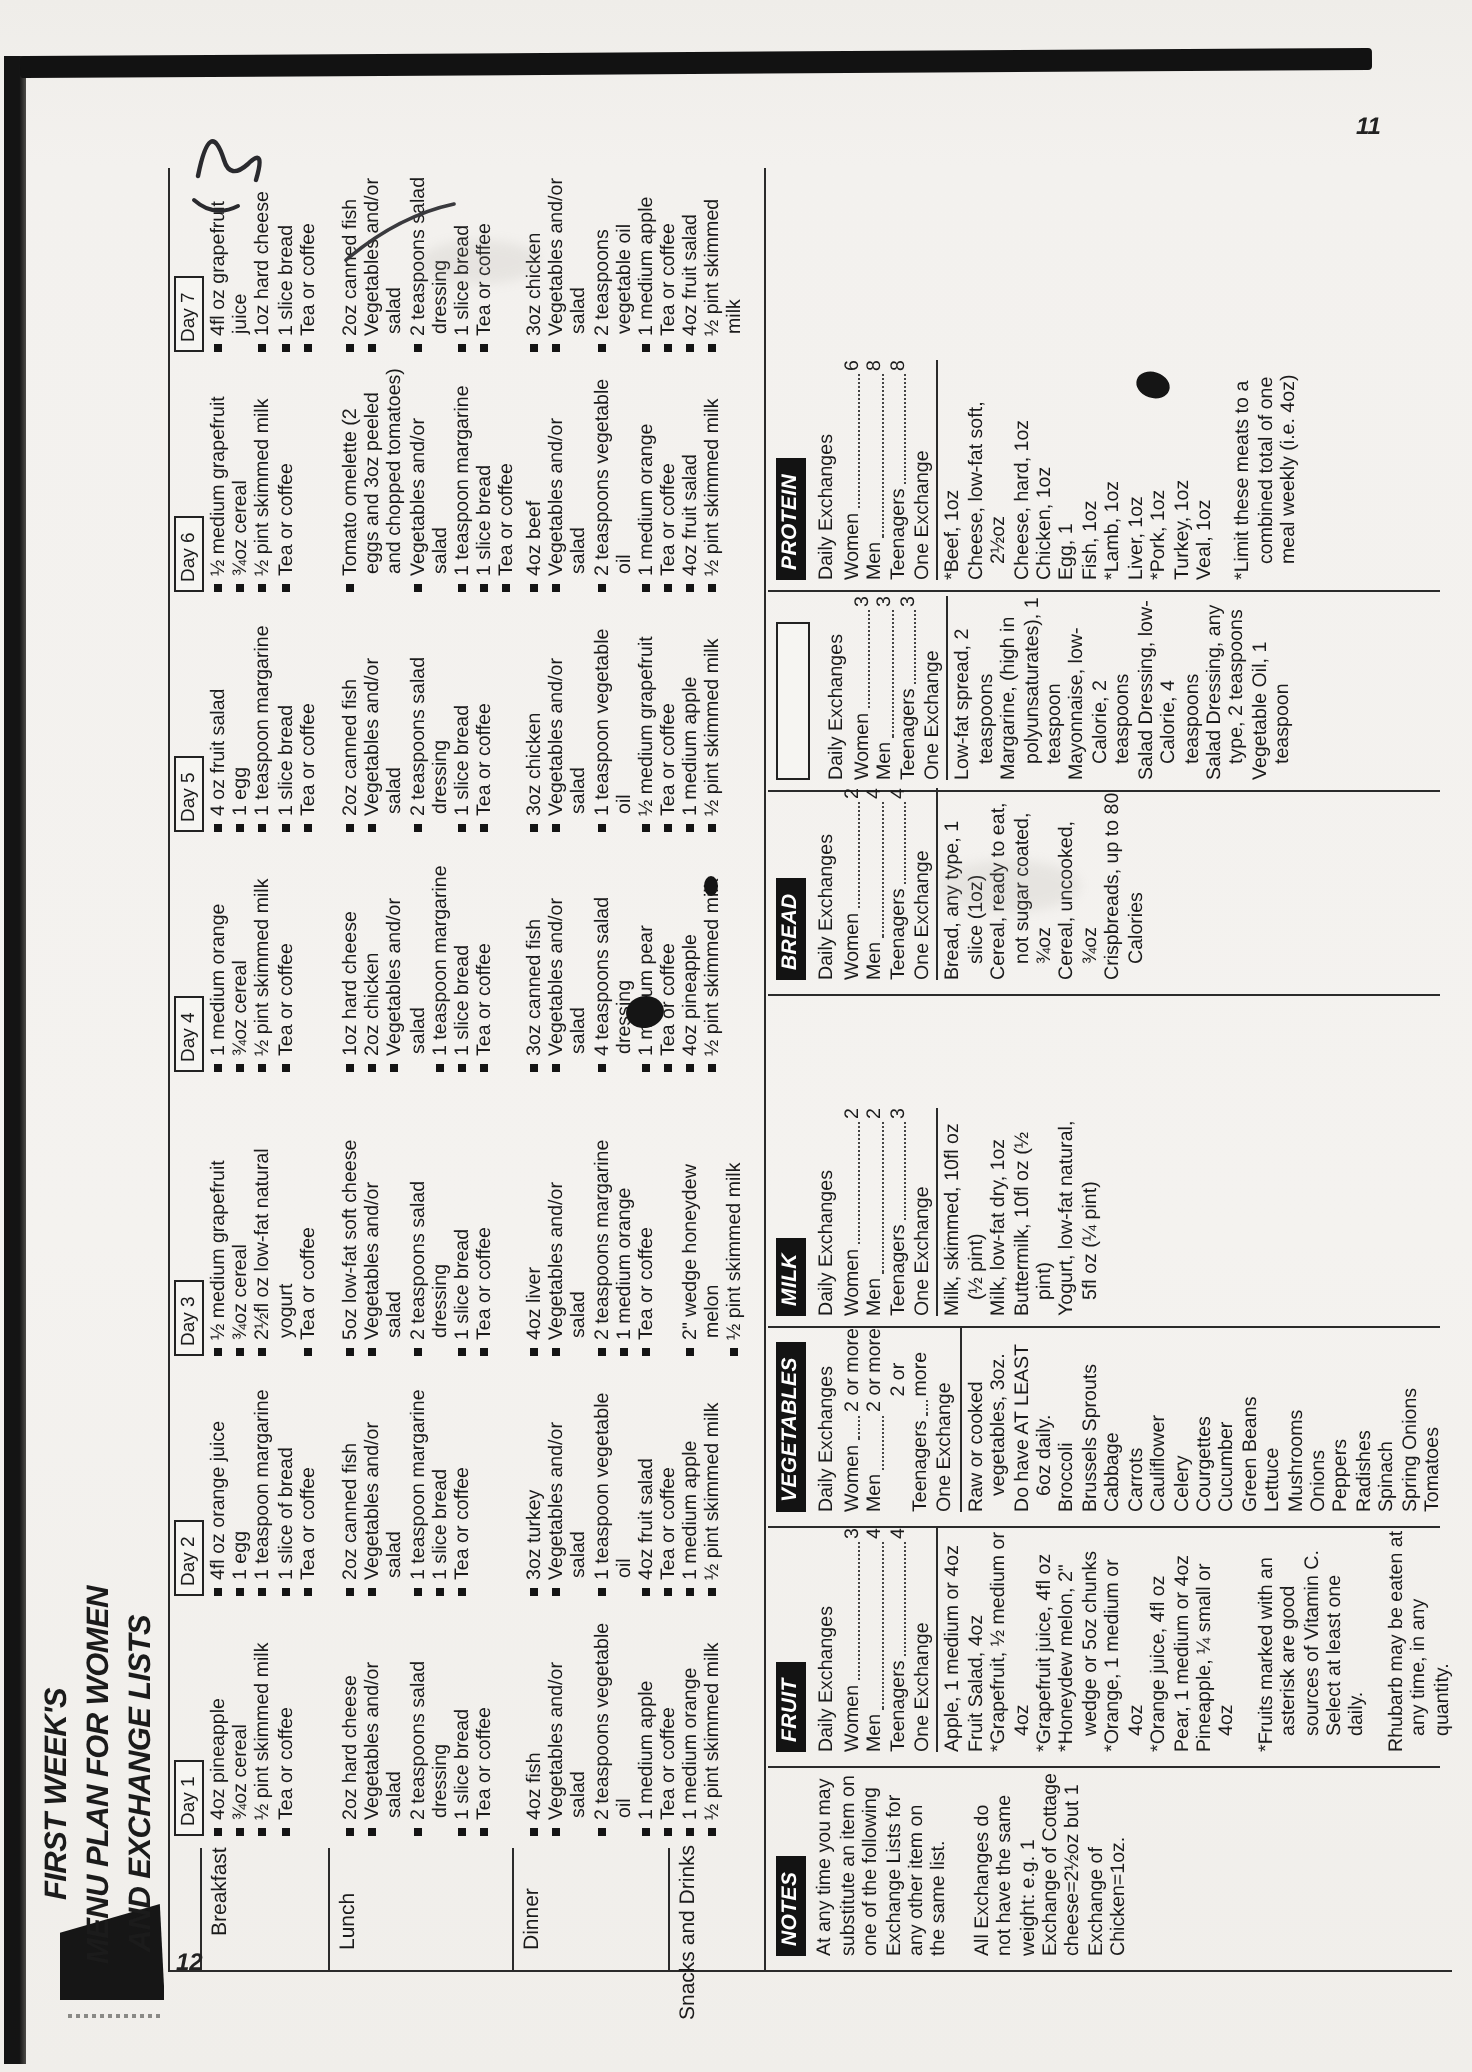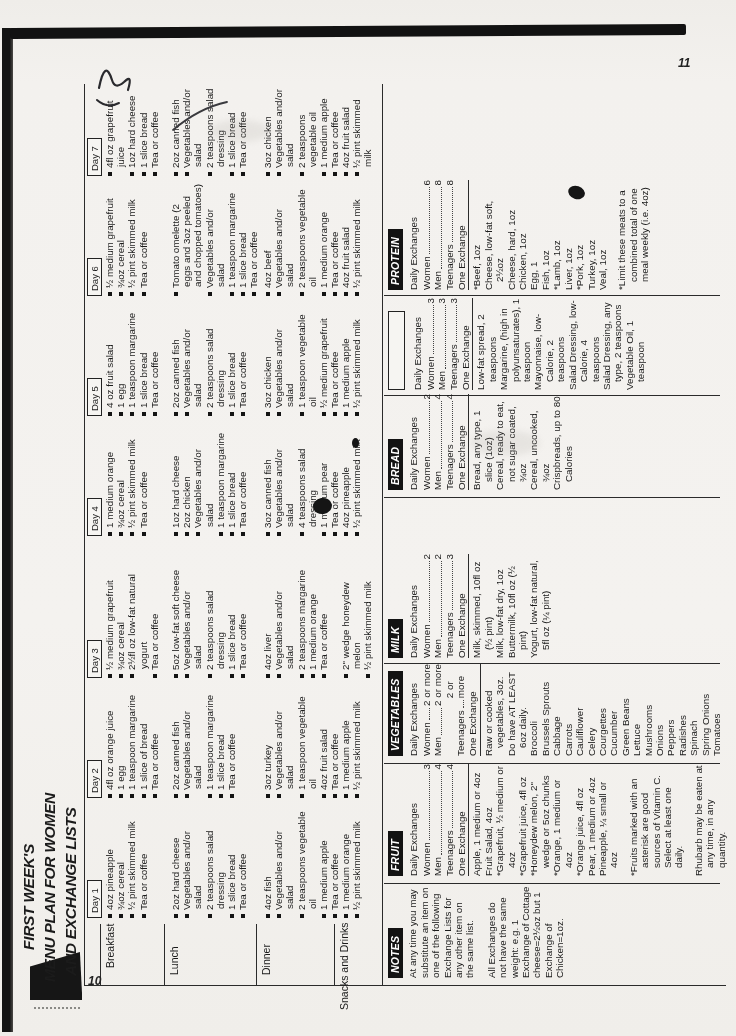--- a/index.html
+++ b/index.html
@@ -328,21 +328,21 @@
           </div><div class="dx-row">
             <span class="who">Teenagers</span>
             <span class="leader"></span>
             <span class="amt">8</span>
           </div><div class="dx-head one-ex">One Exchange</div><div class="li">*Beef, 1oz</div><div class="li">Cheese, low-fat soft, 2½oz</div><div class="li">Cheese, hard, 1oz</div><div class="li">Chicken, 1oz</div><div class="li">Egg, 1</div><div class="li">Fish, 1oz</div><div class="li">*Lamb, 1oz</div><div class="li">Liver, 1oz</div><div class="li">*Pork, 1oz</div><div class="li">Turkey, 1oz</div><div class="li">Veal, 1oz</div><div class="list-note">*Limit these meats to a combined total of one meal weekly (i.e. 4oz)</div></div>
       </div>
   </div>
 
   <div class="edge-left"></div>
   <div class="edge-top"></div>
-  <div class="folio" style="left:88px;top:974px;">10</div>
+  <div class="folio" style="left:88px;top:974px;">12</div>
   <div class="folio" style="left:678px;top:56px;">11</div>
 
   <svg class="scribble" style="left:85px;top:48px;" width="150" height="95" viewBox="0 0 150 95">
     <path d="M14,40 q6,-30 13,-8 q3,10 12,2 q9,-9 4,8" fill="none" stroke="#2a2a2e" stroke-width="2.2" stroke-linecap="round"></path>
     <path d="M12,52 q10,9 22,3" fill="none" stroke="#2a2a2e" stroke-width="2" stroke-linecap="round"></path>
     <path d="M88,82 q26,-22 54,-28" fill="none" stroke="#3a3a3e" stroke-width="1.8" stroke-linecap="round"></path>
   </svg>
   <div class="blob" style="left:568px;top:186px;width:17px;height:13px;transform:rotate(18deg);"></div>
   <div class="blob" style="left:313px;top:498px;width:19px;height:16px;transform:rotate(-10deg);"></div>
   <div class="blob" style="left:352px;top:438px;width:7px;height:10px;"></div>

